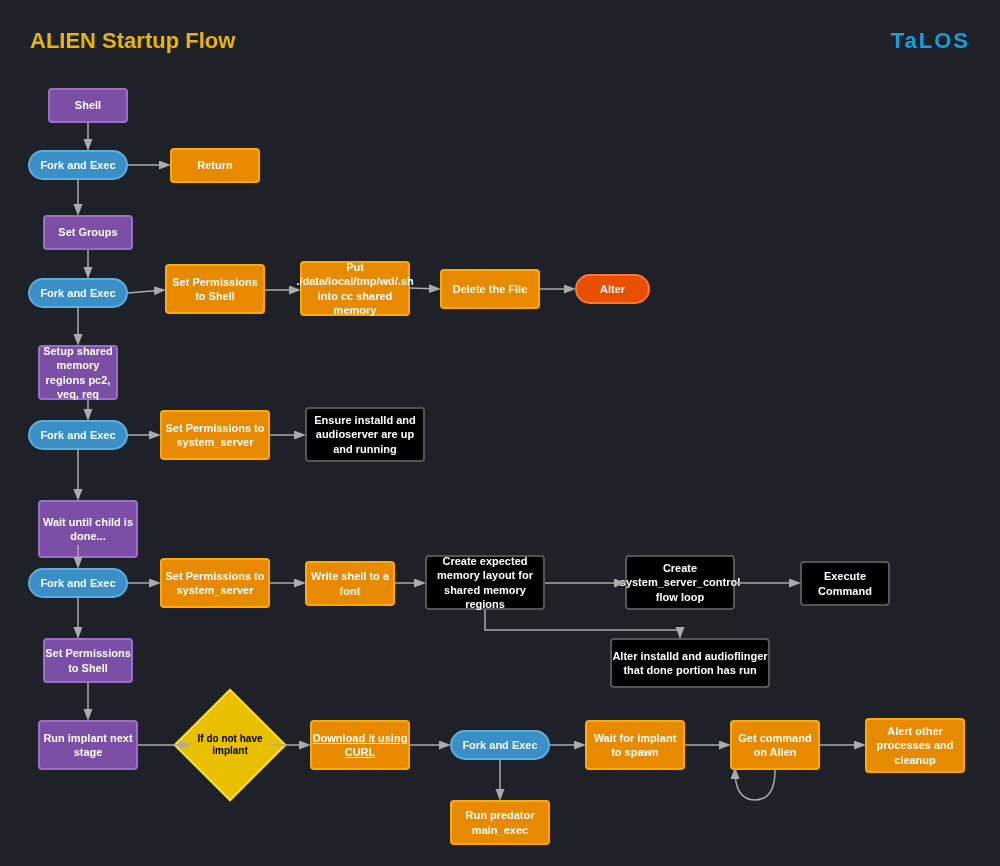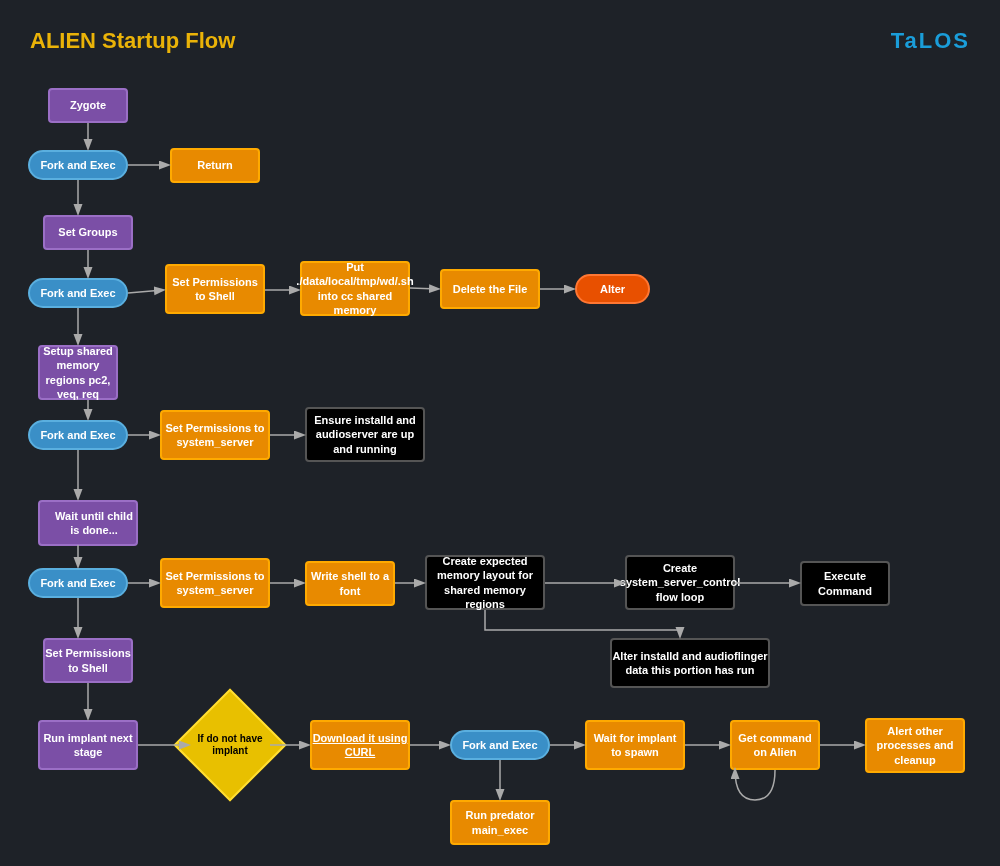--- a/index.html
+++ b/index.html
@@ -92,21 +92,21 @@
       height: 866px;
       pointer-events: none;
     }
   </style>
 </head>
 <body>
 
 <div class="title">ALIEN Startup Flow</div>
 <div class="logo">TaLOS</div>
 
-<div class="node rect-purple" style="width:80px;height:35px;left:48px;top:88px;">Zygote</div>
+<div class="node rect-purple" style="width:80px;height:35px;left:48px;top:88px;">Shell</div>
 
 <div class="node pill-blue" style="width:100px;height:30px;left:28px;top:150px;">Fork and Exec</div>
 
 <div class="node rect-orange" style="width:90px;height:35px;left:170px;top:148px;">Return</div>
 
 <div class="node rect-purple" style="width:90px;height:35px;left:43px;top:215px;">Set Groups</div>
 
 <div class="node pill-blue" style="width:100px;height:30px;left:28px;top:278px;">Fork and Exec</div>
 
 <div class="node rect-orange" style="width:100px;height:50px;left:165px;top:264px;">Set Permissions to Shell</div>
@@ -118,37 +118,37 @@
 <div class="node pill-orange" style="width:75px;height:30px;left:575px;top:274px;">Alter</div>
 
 <div class="node rect-purple" style="width:80px;height:55px;left:38px;top:345px;">Setup shared memory regions pc2, veq, req</div>
 
 <div class="node pill-blue" style="width:100px;height:30px;left:28px;top:420px;">Fork and Exec</div>
 
 <div class="node rect-orange" style="width:110px;height:50px;left:160px;top:410px;">Set Permissions to system_server</div>
 
 <div class="node rect-dark" style="width:120px;height:55px;left:305px;top:407px;">Ensure installd and audioserver are up and running</div>
 
-<div class="node rect-purple" style="width:100px;height:46px;left:38px;top:500px;padding-left:12px;">Wait until child is done...</div>
+<div class="node rect-purple" style="width:100px;height:58px;left:38px;top:500px;">Wait until child is done...</div>
 
 <div class="node pill-blue" style="width:100px;height:30px;left:28px;top:568px;">Fork and Exec</div>
 
 <div class="node rect-orange" style="width:110px;height:50px;left:160px;top:558px;">Set Permissions to system_server</div>
 
 <div class="node rect-orange" style="width:90px;height:45px;left:305px;top:561px;">Write shell to a font</div>
 
 <div class="node rect-dark" style="width:120px;height:55px;left:425px;top:555px;">Create expected memory layout for shared memory regions</div>
 
 <div class="node rect-dark" style="width:110px;height:55px;left:625px;top:555px;">Create system_server_control flow loop</div>
 
 <div class="node rect-dark" style="width:90px;height:45px;left:800px;top:561px;">Execute Command</div>
 
 <div class="node rect-purple" style="width:90px;height:45px;left:43px;top:638px;">Set Permissions to Shell</div>
 
-<div class="node rect-dark" style="width:160px;height:50px;left:610px;top:638px;">Alter installd and audioflinger data this portion has run</div>
+<div class="node rect-dark" style="width:160px;height:50px;left:610px;top:638px;">Alter installd and audioflinger that done portion has run</div>
 
 <div class="node rect-purple" style="width:100px;height:50px;left:38px;top:720px;">Run implant next stage</div>
 
 <div class="node diamond" style="width:80px;height:80px;left:190px;top:705px;">
   <div class="diamond-text">If do not have implant</div>
 </div>
 
 <div class="node rect-orange" style="width:100px;height:50px;left:310px;top:720px;text-decoration:underline;">Download it using CURL</div>
 
 <div class="node pill-blue" style="width:100px;height:30px;left:450px;top:730px;">Fork and Exec</div>

